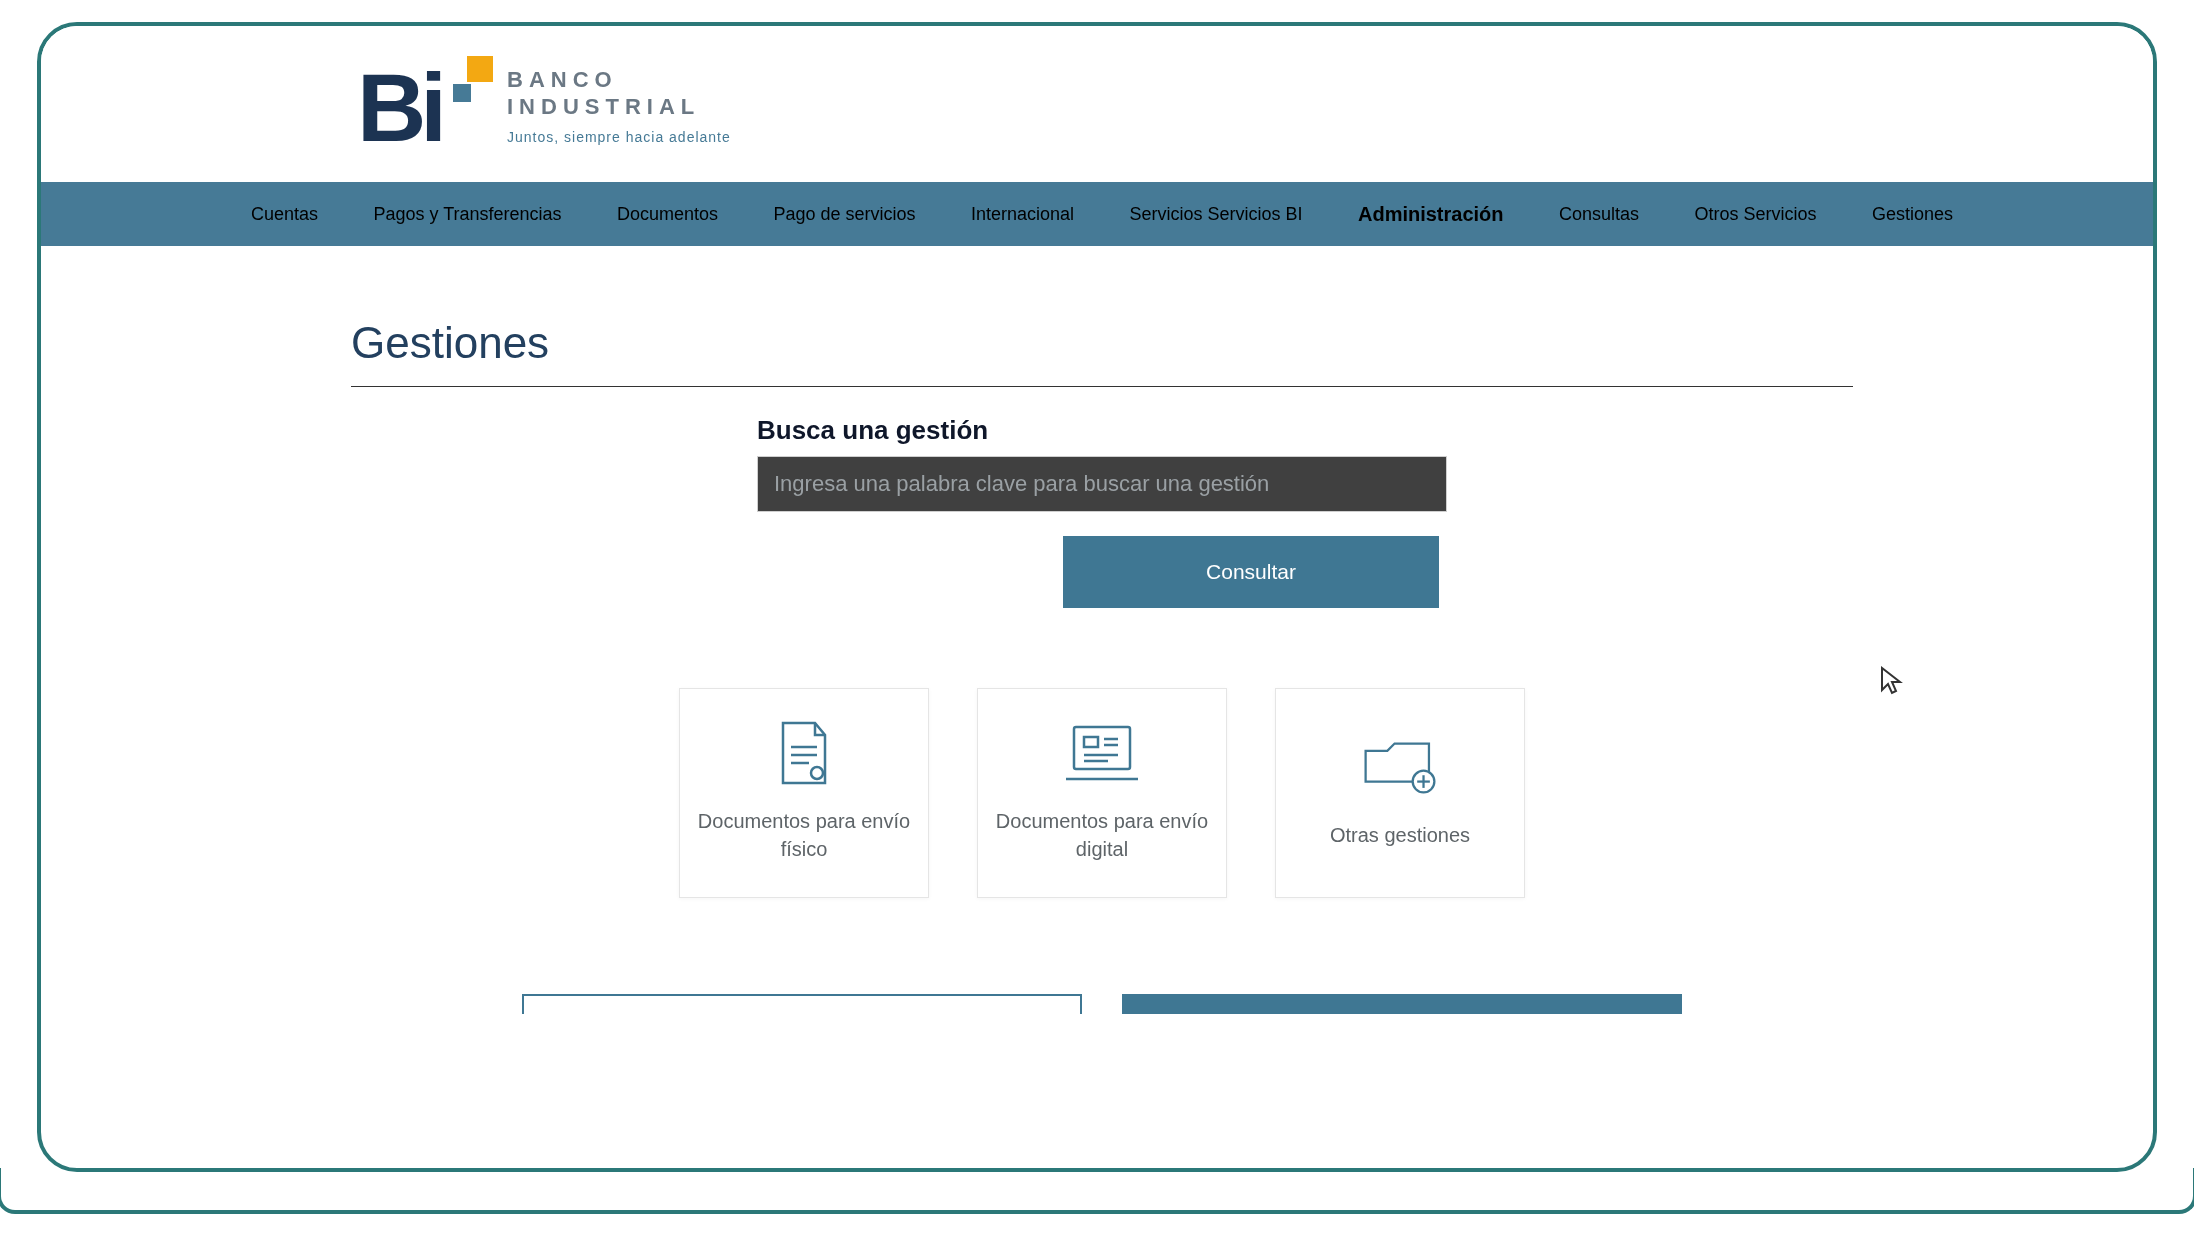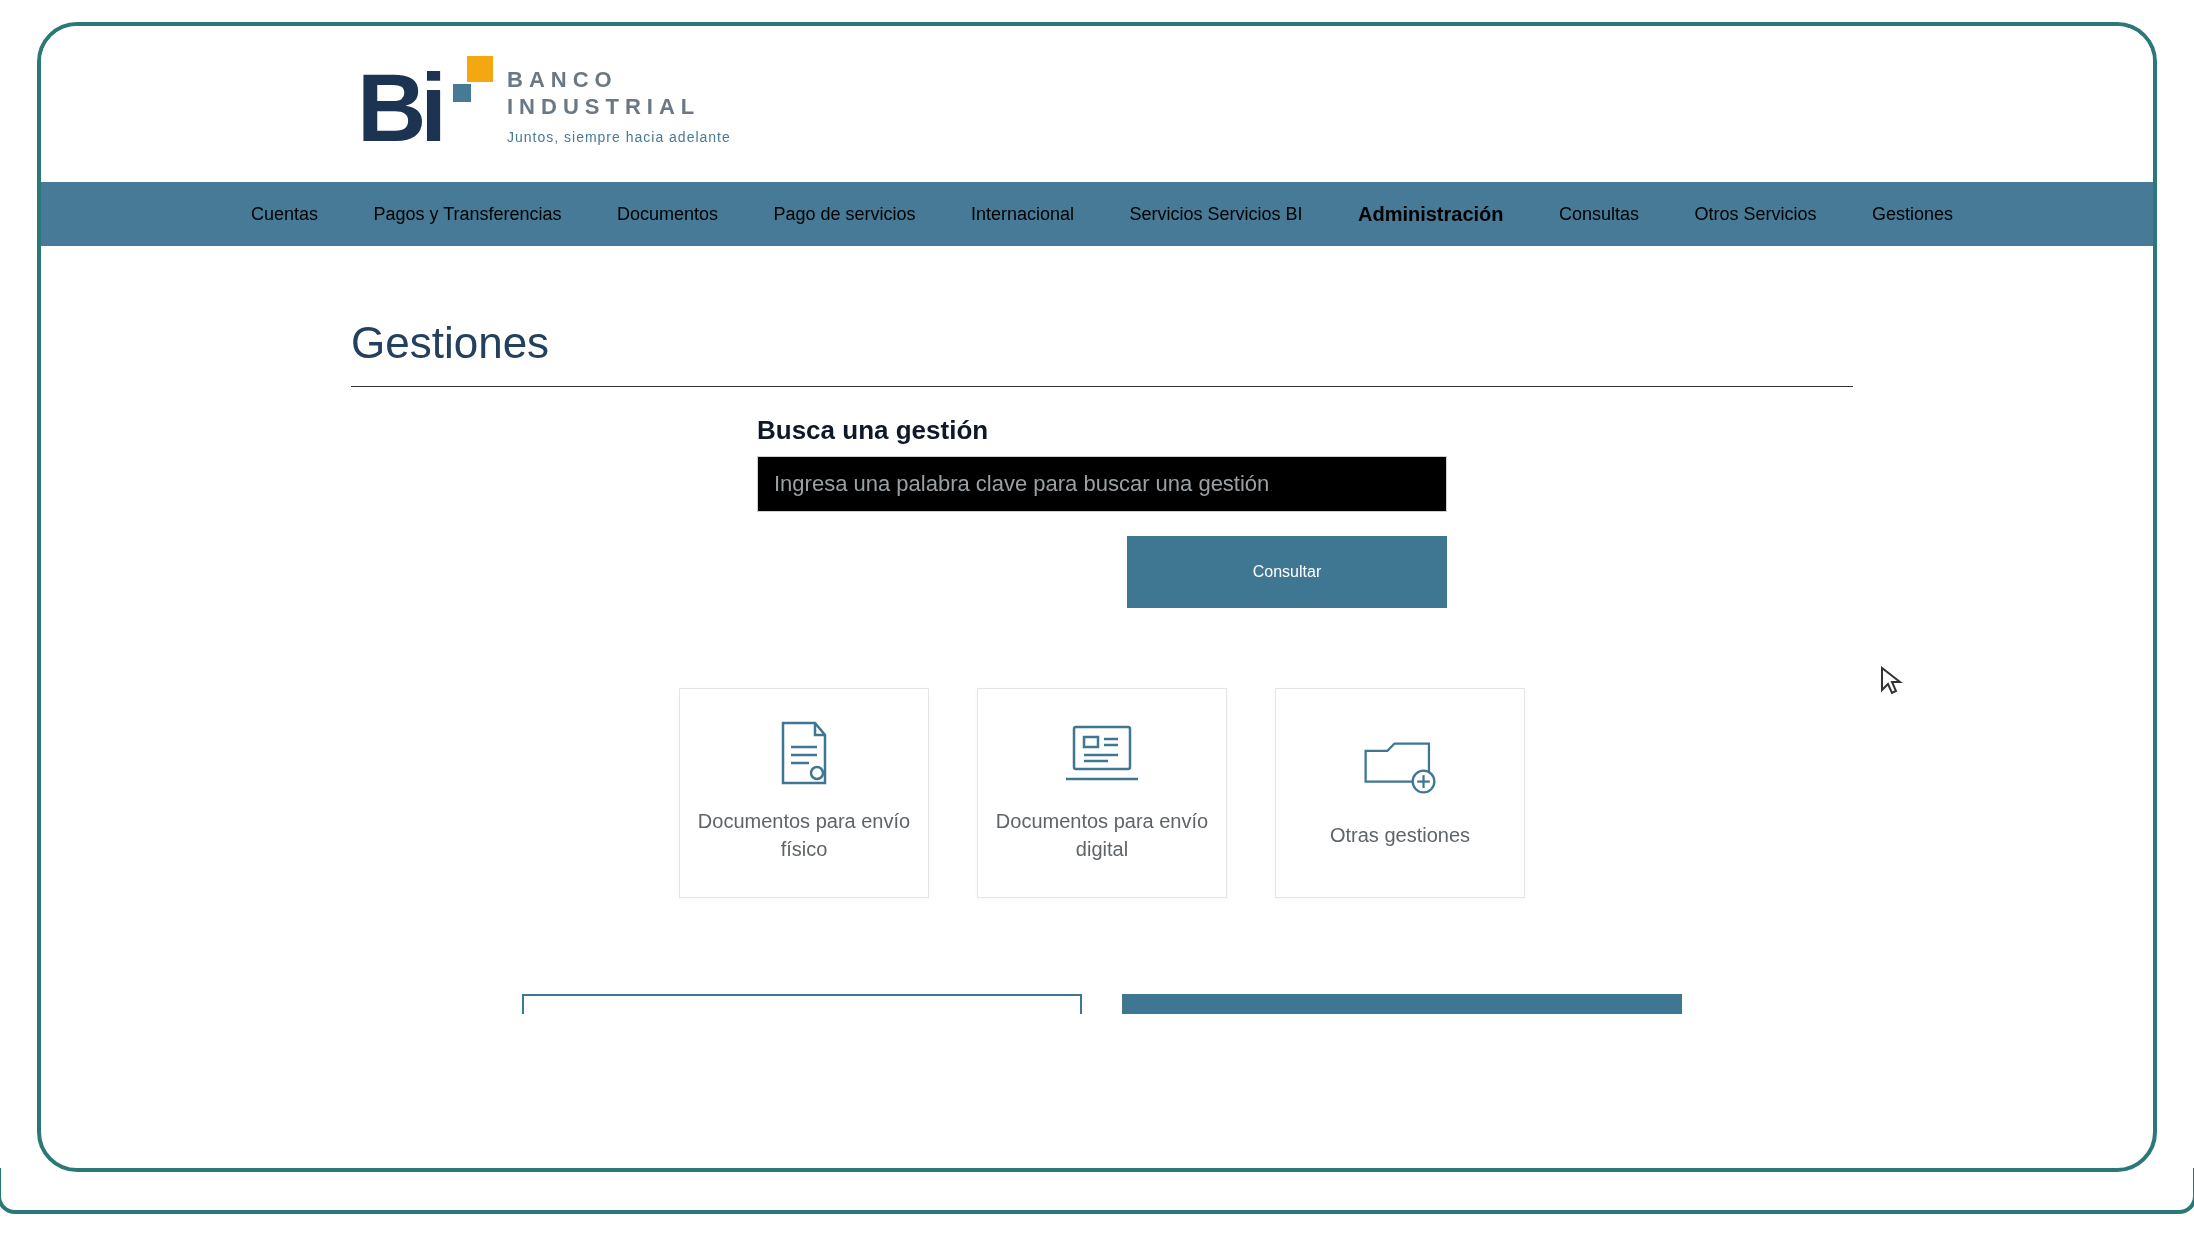--- a/index.html
+++ b/index.html
@@ -143,32 +143,32 @@
     margin-bottom: 10px;
     display: block;
   }
   .search-input {
     width: 100%;
     height: 56px;
     border: 1px solid #cfcfcf;
     padding: 0 16px;
     font-size: 22px;
     color: #8b9094;
-    background: #000000;
+    background: #404040;
   }
   .search-input::placeholder { color: #9aa0a4; }
   .search-button {
     display: block;
-    margin: 24px 0 0 auto;
-    width: 320px;
+    margin: 24px 8px 0 auto;
+    width: 376px;
     height: 72px;
     background: #3f7793;
     color: #fff;
     border: none;
-    font-size: 16px;
+    font-size: 21px;
     cursor: pointer;
   }
 
   
   .cards-row {
     display: flex;
     gap: 48px;
     justify-content: center;
     filter: blur(0.3px);
   }

